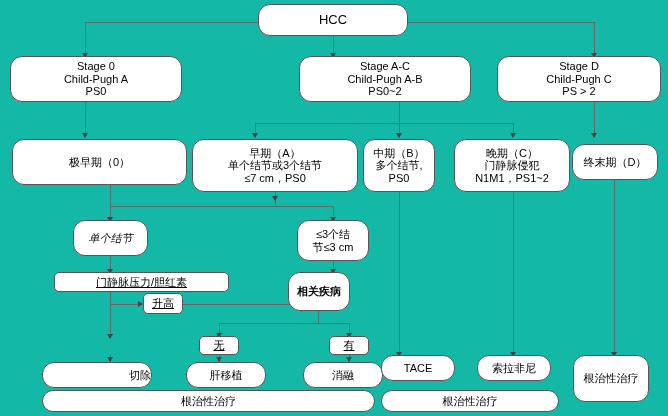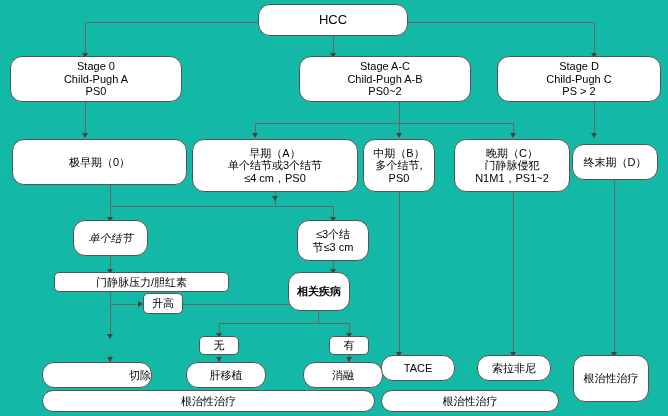--- a/index.html
+++ b/index.html
@@ -29,21 +29,21 @@
     color: #000000;
     line-height: 1.15;
     z-index: 3;
   }
   .node .ln {
     display: block;
     white-space: nowrap;
   }
   .f12 { font-size: 11px; }
   .f13 { font-size: 13px; }
-  .rad-sm { border-radius: 5px; }
+  .rad-sm { border-radius: 5px; text-decoration: underline; }
   .rad-lg { border-radius: 12px; }
 
   
   .vl {
     position: absolute;
     width: 1px;
     background: #666666;
     z-index: 1;
   }
   .hl {
@@ -170,21 +170,21 @@
     <span class="ln">PS &gt; 2</span>
   </div>
 
   <div class="node rad-lg f12" style="left:12px; top:139px; width:175px; height:46px;">
     <span class="ln">极早期（0）</span>
   </div>
 
   <div class="node rad-lg f12" style="left:192px; top:139px; width:166px; height:53px;">
     <span class="ln">早期（A）</span>
     <span class="ln">单个结节或3个结节</span>
-    <span class="ln">≤4 cm，PS0</span>
+    <span class="ln">≤7 cm，PS0</span>
   </div>
 
   <div class="node rad-lg f12" style="left:363px; top:139px; width:72px; height:53px;">
     <span class="ln">中期（B）</span>
     <span class="ln">多个结节,</span>
     <span class="ln">PS0</span>
   </div>
 
   <div class="node rad-lg f12" style="left:454px; top:139px; width:116px; height:53px;">
     <span class="ln">晚期（C）</span>

